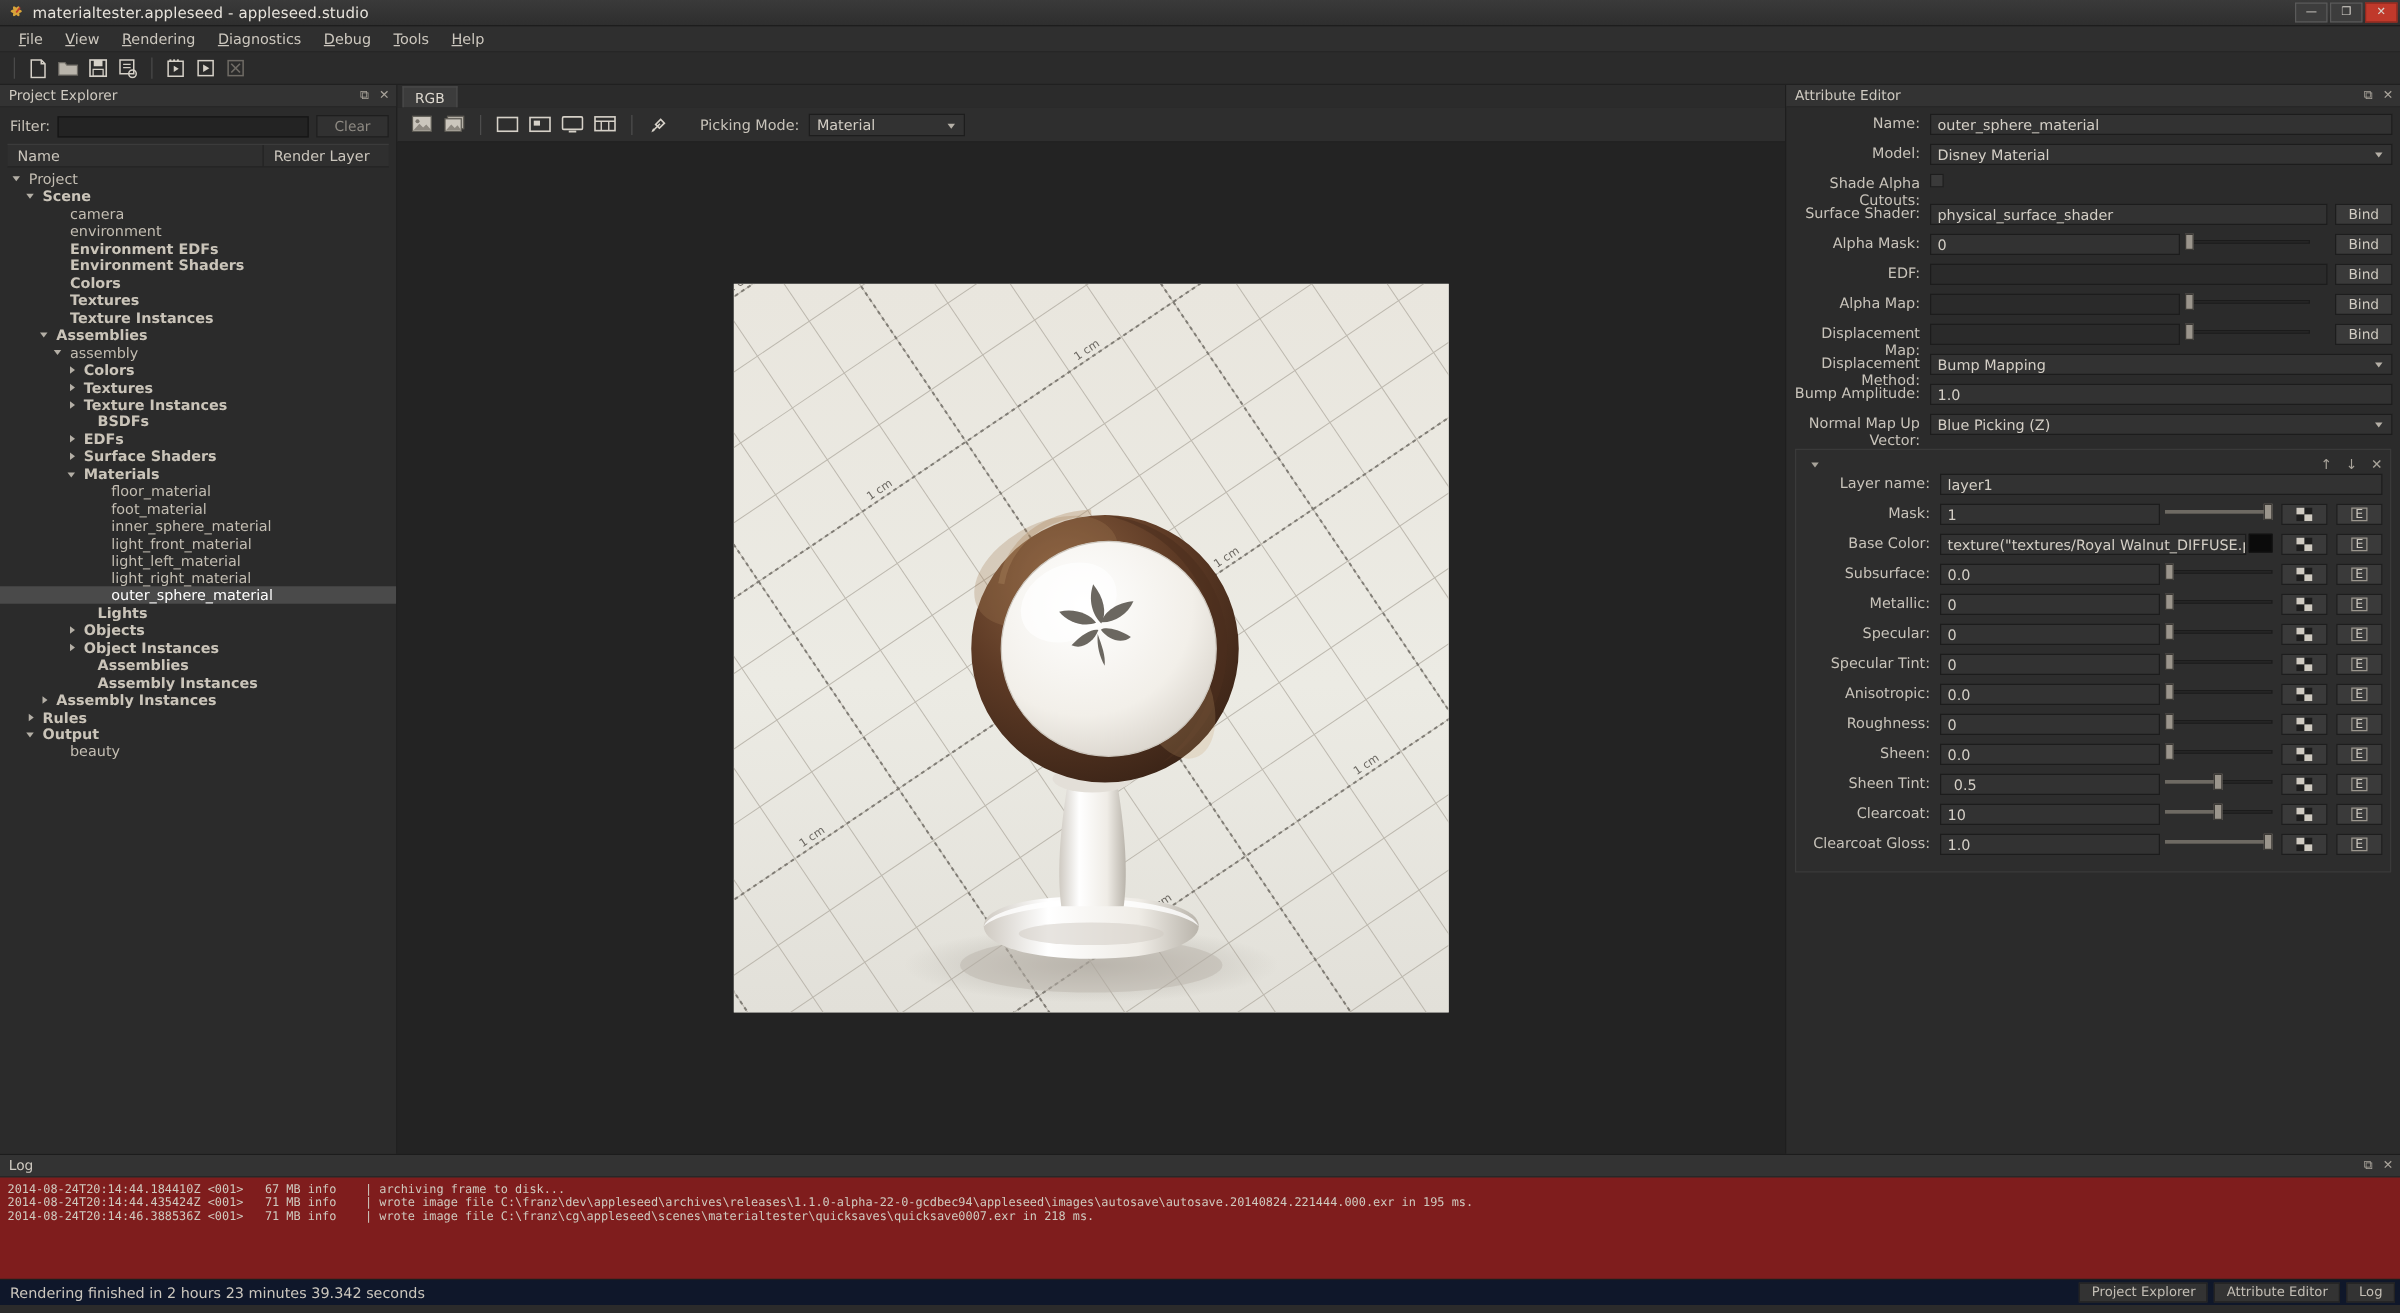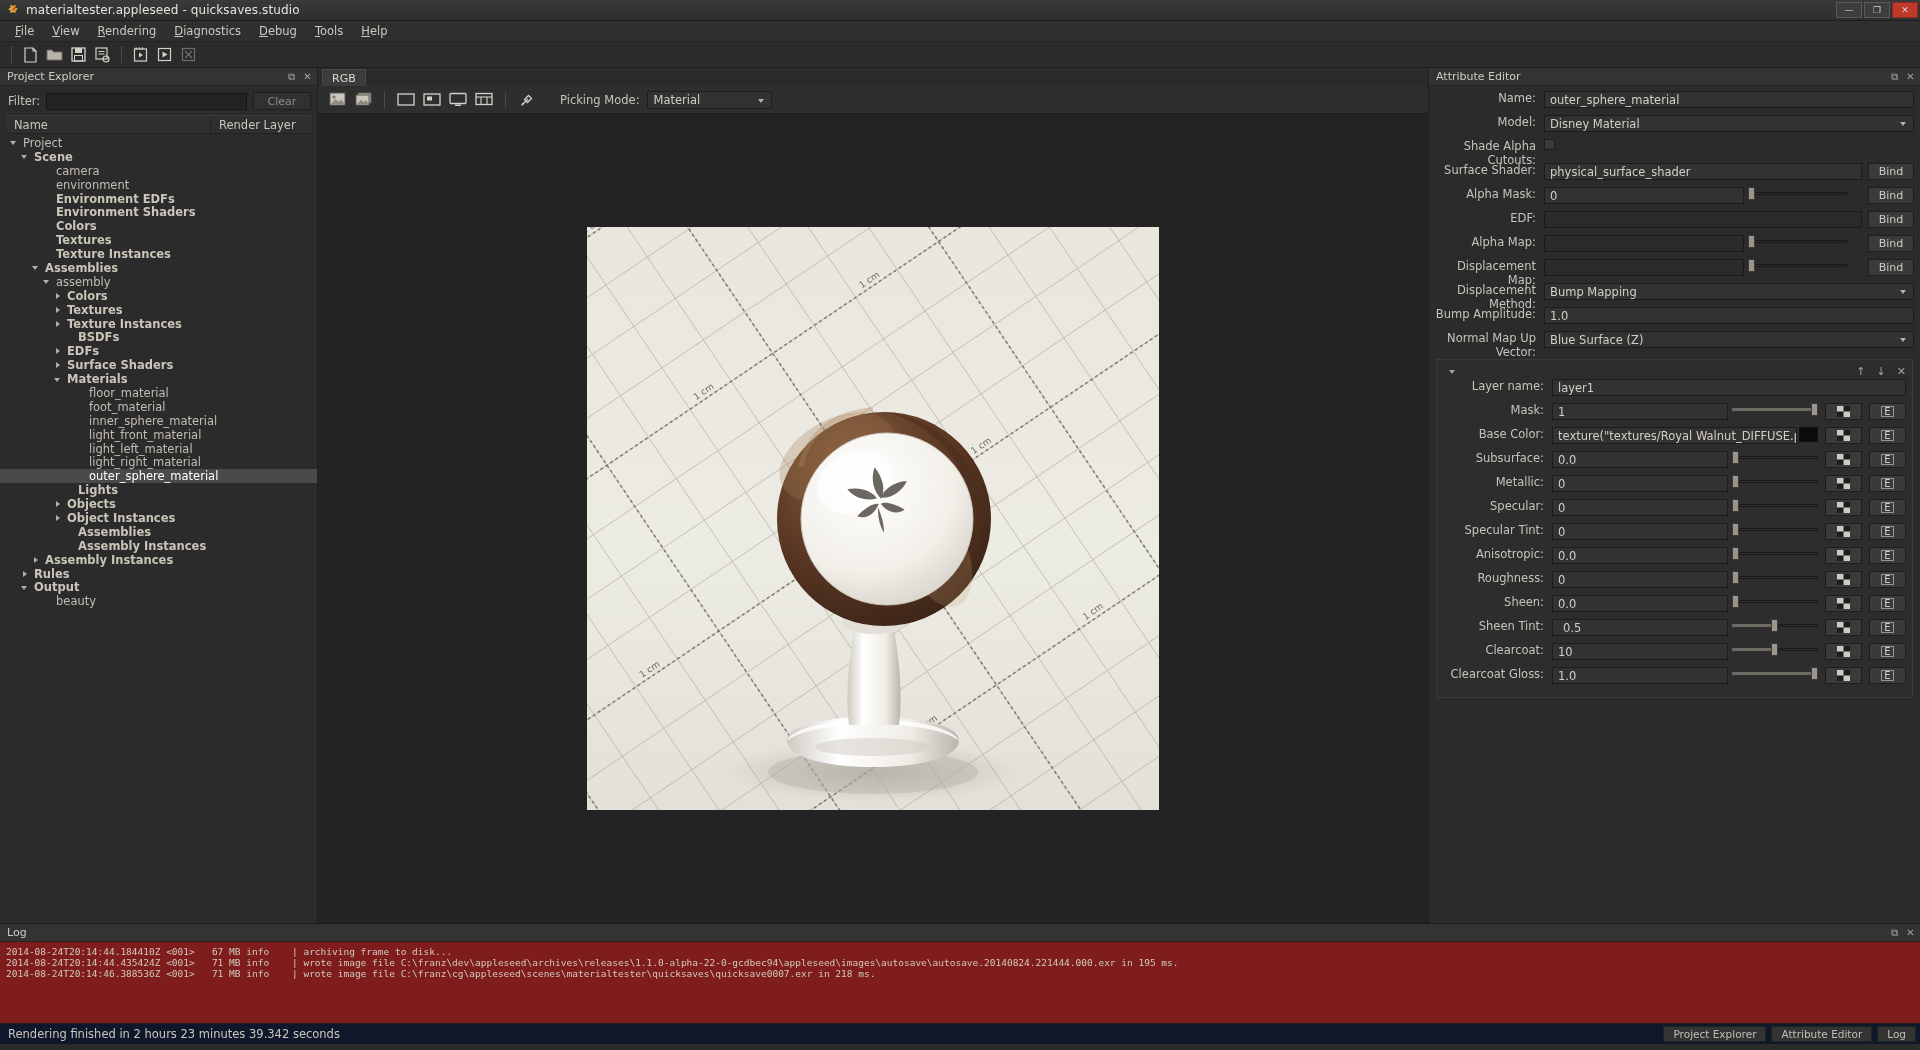--- a/index.html
+++ b/index.html
@@ -134,21 +134,21 @@
   <span class="app-icon">
     <svg width="14" height="14" viewBox="0 0 14 14">
       <g fill="#d8a43a">
         <ellipse cx="7" cy="6" rx="1.6" ry="4.5" transform="rotate(30 7 6)"></ellipse>
         <ellipse cx="7" cy="6" rx="1.6" ry="4.5" transform="rotate(90 7 6)"></ellipse>
         <ellipse cx="7" cy="6" rx="1.6" ry="4.5" transform="rotate(150 7 6)"></ellipse>
       </g>
       <path d="M7 7 L10 3" stroke="#c0392b" stroke-width="1.4" fill="none"></path>
     </svg>
   </span>
-  <span class="ttl">materialtester.appleseed - quicksaves.studio</span>
+  <span class="ttl">materialtester.appleseed - appleseed.studio</span>
   <div id="winbtns">
     <div>—</div>
     <div>❐</div>
     <div class="close">✕</div>
   </div>
 </div>
 
 <div id="menubar">
     <div class="mi"><u>F</u>ile</div>
     <div class="mi"><u>V</u>iew</div>
@@ -675,21 +675,21 @@
               <span class="car"></span>
             </div>
           </div>
           <div class="arow">
             <div class="alabel">Bump Amplitude:</div>
             <div class="field" style="flex: 1 1 0%;">1.0</div>
           </div>
           <div class="arow">
             <div class="alabel">Normal Map Up Vector:</div>
             <div class="dropdown">
-              <span>Blue Surface (Z)</span>
+              <span>Blue Picking (Z)</span>
               <span class="car"></span>
             </div>
           </div>
         </div>
       <div id="layerbox">
         <div id="layerhdr">
           <span class="collapse"></span>
           <span class="icons">
             <span>↑</span>
             <span>↓</span>

